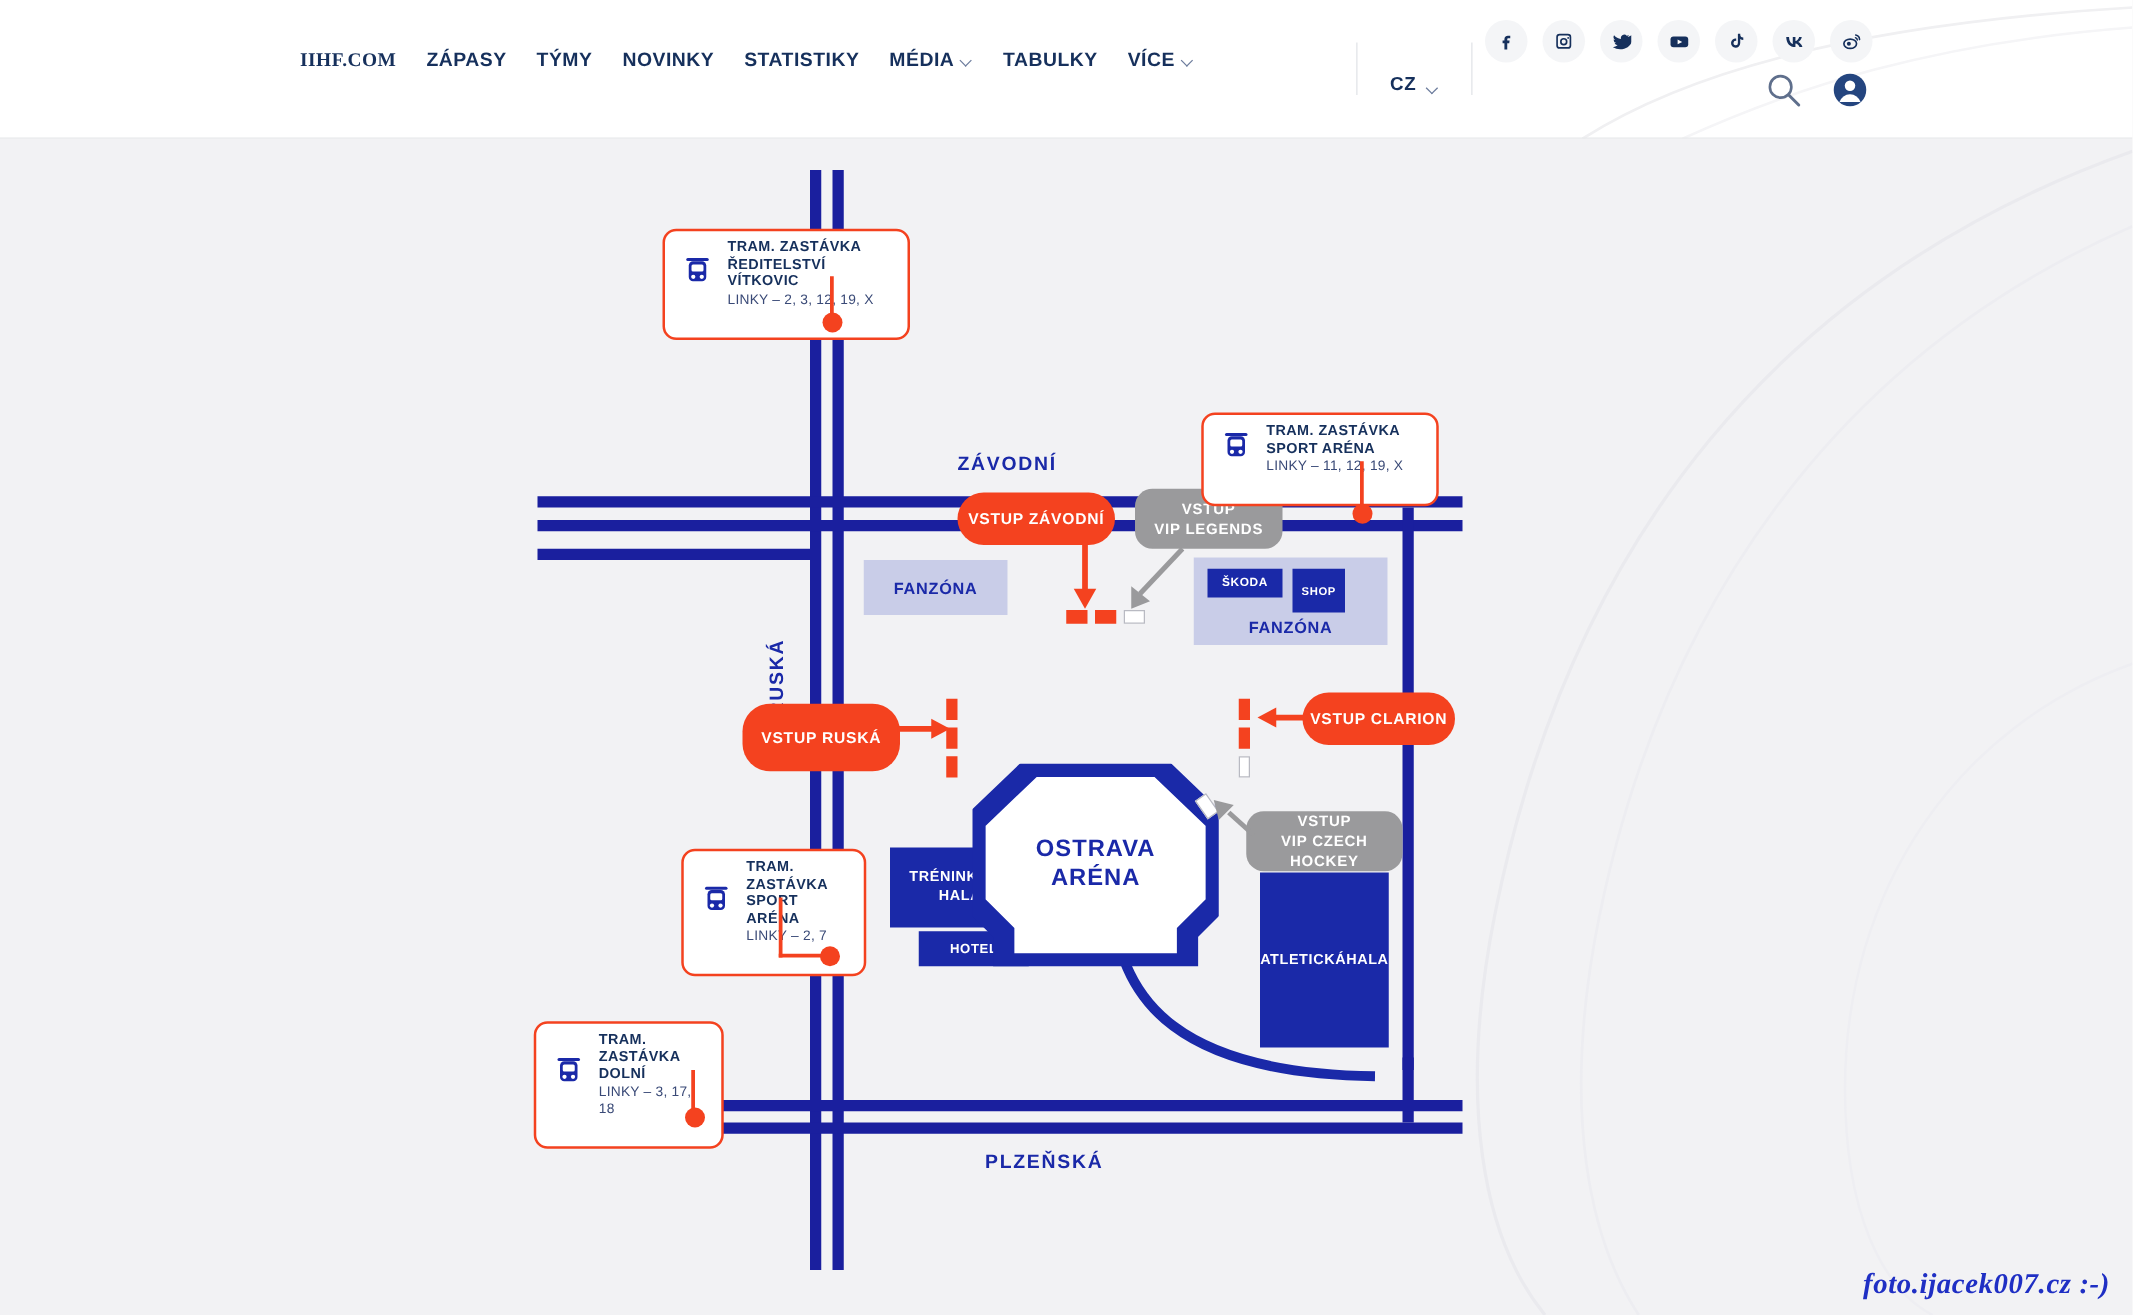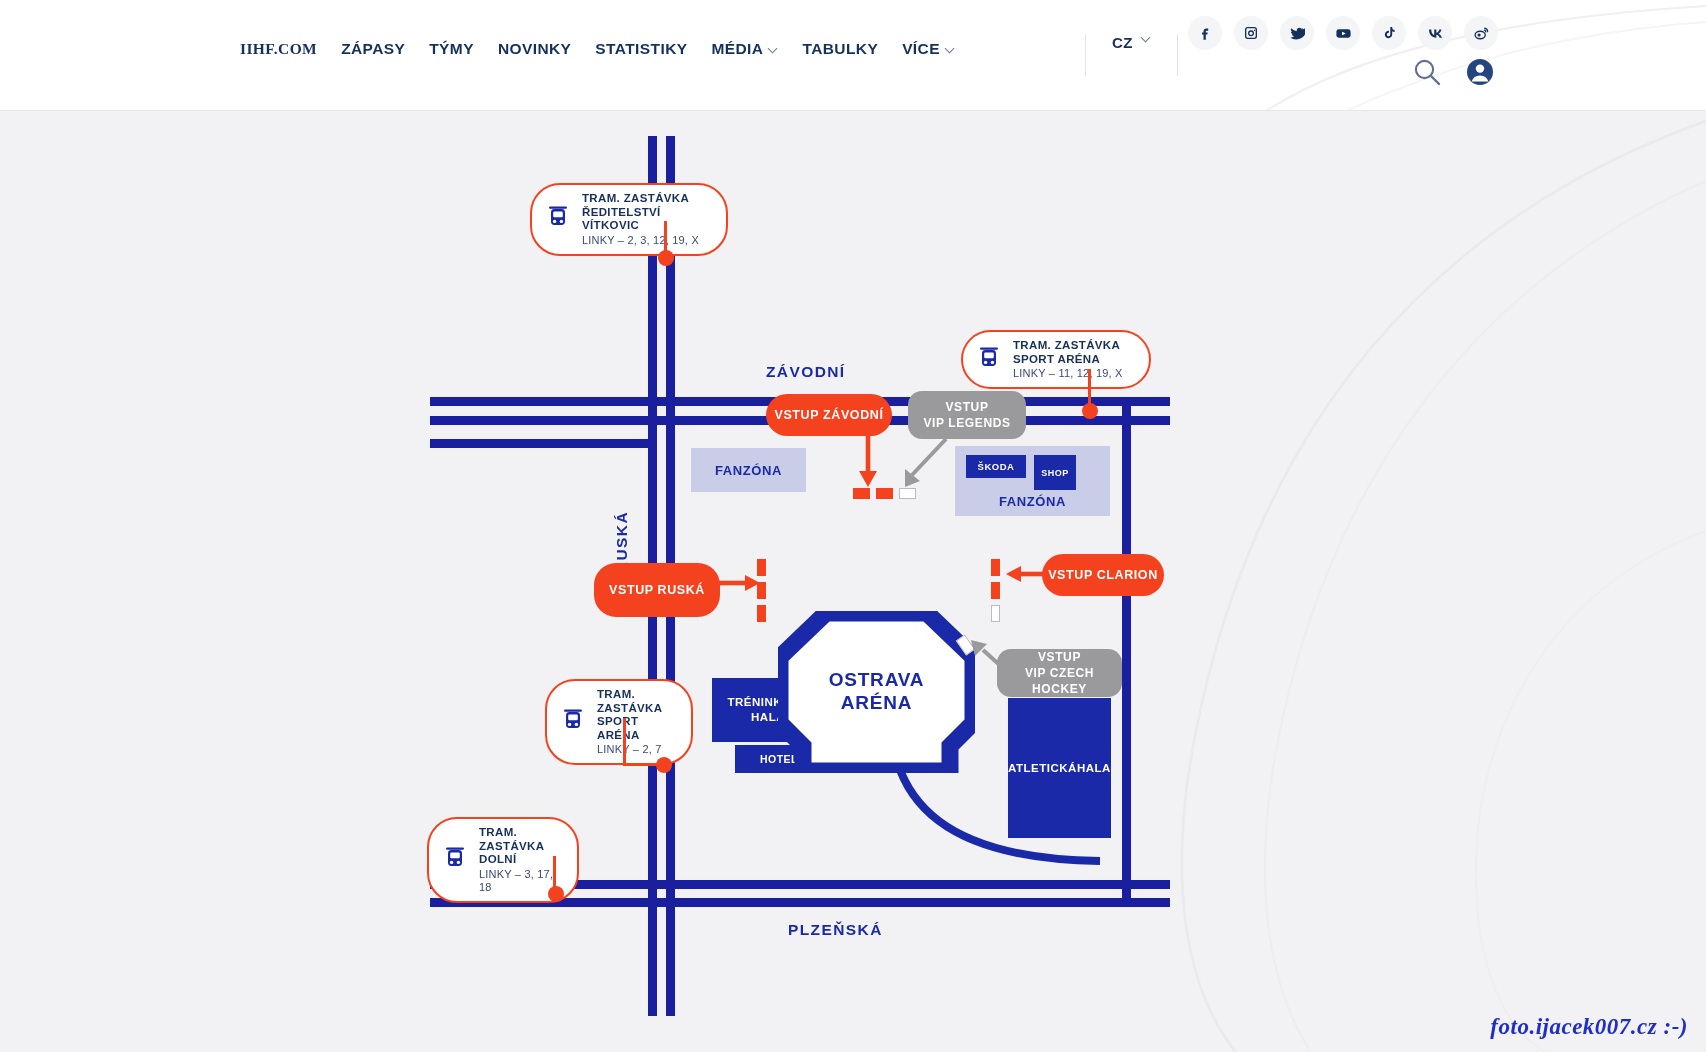--- a/index.html
+++ b/index.html
@@ -69,21 +69,21 @@
   .caret { display: inline-block; width: 9px; height: 9px; position: relative; }
   .caret::after {
     content: ""; position: absolute; left: 0; top: 0;
     width: 6px; height: 6px; border-right: 1.6px solid #6b7b9c; border-bottom: 1.6px solid #6b7b9c;
     transform: rotate(45deg);
   }
 
   
   #lang-wrap {
     position: absolute; left: 1085px; top: 34px; height: 42px;
-    display: flex; align-items: flex-start; gap: 9px;
+    display: flex; align-items: flex-end; gap: 9px;
     padding: 0 26px; border-left: 1px solid #e1e3e8; border-right: 1px solid #e1e3e8;
     cursor: pointer;
   }
   #lang-label { color: #16305c; font-size: 15px; font-weight: bold; letter-spacing: .5px; }
 
   
   #socials { position: absolute; left: 1188px; top: 16px; display: flex; gap: 12px; }
   .soc {
     width: 34px; height: 34px; border-radius: 50%; background: #f4f5f7;
     display: flex; align-items: center; justify-content: center; cursor: pointer;
@@ -121,22 +121,22 @@
   }
   .pill-grey {
     position: absolute; background: #9a9a9c; color: #ffffff; border-radius: 14px;
     display: flex; align-items: center; justify-content: center; text-align: center;
     font-weight: bold; letter-spacing: .6px; font-size: 12px; line-height: 1.35; cursor: pointer;
   }
 
   
   .tram-card {
     position: absolute; background: #ffffff; border: 2.5px solid #f4421f;
-    border-radius: 30px; display: flex; align-items: center; gap: 11px;
-    padding: 7px 14px 7px 13px; cursor: pointer;
+    border-radius: 11px; display: flex; align-items: center; gap: 11px;
+    padding: 7px 14px 23px 13px; cursor: pointer;
   }
   .tram-icon { flex: 0 0 auto; }
   .tram-txt { line-height: 1.18; }
   .tram-l1, .tram-l2 { color: #16305c; font-weight: bold; font-size: 11.5px; letter-spacing: .35px; }
   .tram-l3 { color: #3a4a77; font-size: 11px; letter-spacing: .2px; margin-top: 1px; }
 
   .dot-red {
     position: absolute; width: 16px; height: 16px; border-radius: 50%;
     background: #f4421f;
   }

